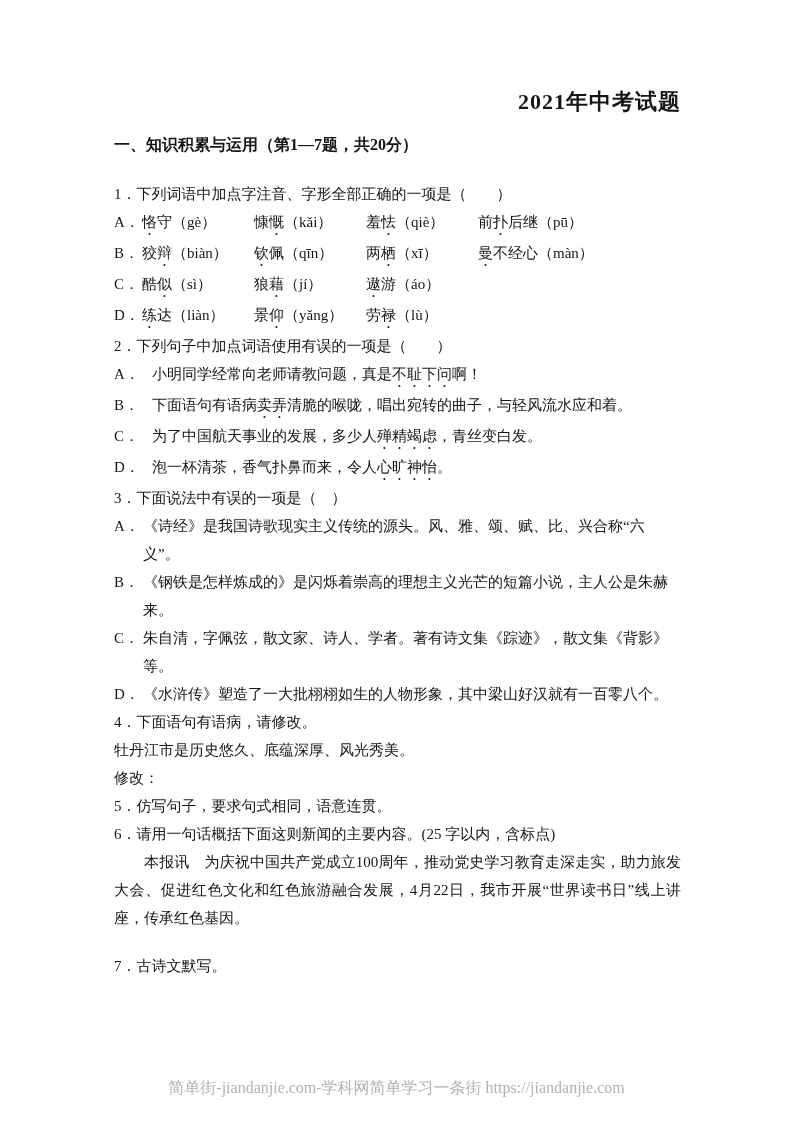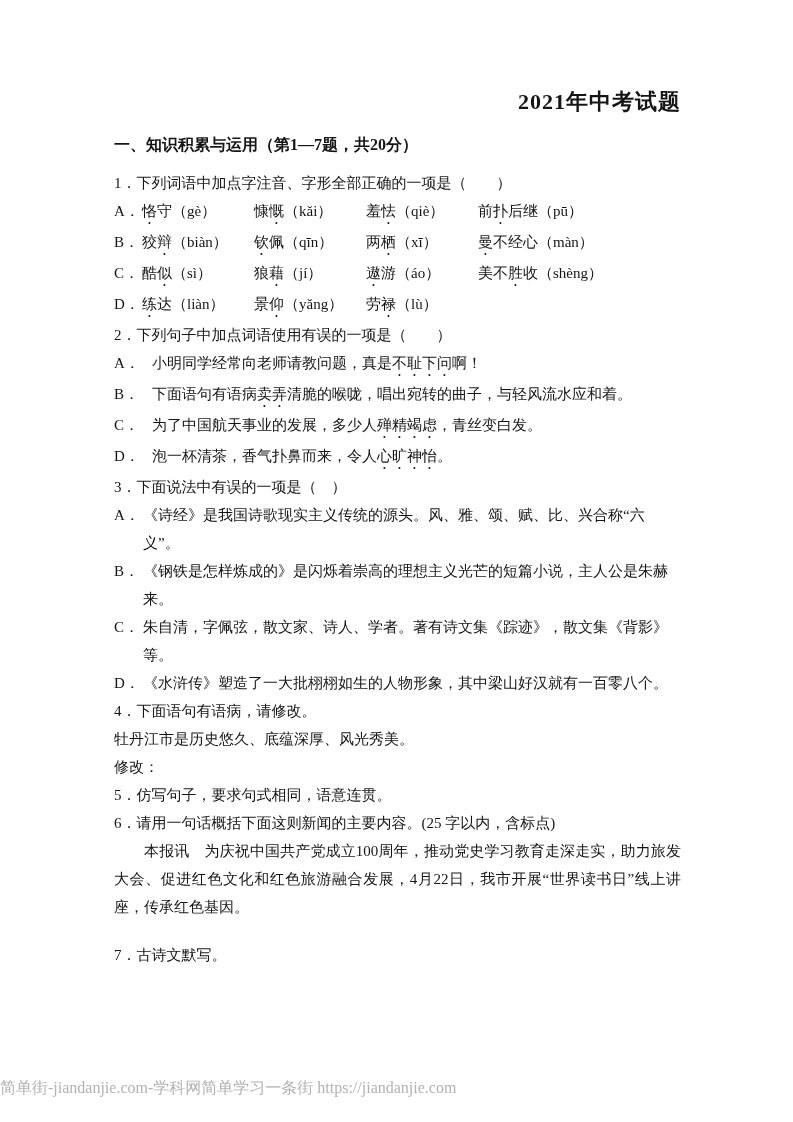--- a/index.html
+++ b/index.html
@@ -8,21 +8,21 @@
     width:793px; height:1122px; position:relative; overflow:hidden;
     font-family:"Liberation Serif","DejaVu Serif",serif;
     color:#151515;
   }
   .page { padding:86px 112px 0 114px; }
   .title {
     font-size:22px; font-weight:bold; text-align:right;
     line-height:32px; margin-bottom:12px; letter-spacing:1px;
   }
   .section {
-    font-size:16px; font-weight:bold; line-height:30px; margin-bottom:9px;
+    font-size:16px; font-weight:bold; line-height:30px; margin-bottom:20px;
   }
   .q p, .optrow { font-size:15px; line-height:28px; }
   .optrow { display:flex; align-items:baseline; }
   .q1row .lab { width:28px; flex:0 0 auto; }
   .q1row .col { width:112px; flex:0 0 auto; white-space:nowrap; }
   .q1row .col.last { width:auto; flex:1 1 auto; }
   .q2row .lab { width:38px; flex:0 0 auto; }
   .q3row .lab { width:29px; flex:0 0 auto; }
   .optrow .txt { flex:1 1 auto; }
   .indent { text-indent:2em; }
@@ -32,21 +32,21 @@
     border-bottom:1px solid #2b2b2b;
   }
   .w90 { width:90px; }
   .q7 { margin-top:20px; }
   .em-dot {
     -webkit-text-emphasis:filled dot; -webkit-text-emphasis-position:under;
     text-emphasis:filled dot; text-emphasis-position:under left;
   }
   .footer {
     position:absolute; left:0; right:0; bottom:24px;
-    font-size:16px; color:#b2b2b2; line-height:20px;
+    text-align:center; font-size:16px; color:#b2b2b2; line-height:20px;
   }
 </style>
 </head>
 <body>
 
 <div class="page">
 
   <div class="title">2021年中考试题</div>
   <div class="section">一、知识积累与运用（第1—7题，共20分）</div>
 
@@ -64,21 +64,20 @@
       <span class="col"><span>狡</span><span class="em-dot">辩</span><span>（biàn）</span></span>
       <span class="col"><span></span><span class="em-dot">钦</span><span>佩（qīn）</span></span>
       <span class="col"><span>两</span><span class="em-dot">栖</span><span>（xī）</span></span>
       <span class="col last"><span></span><span class="em-dot">曼</span><span>不经心（màn）</span></span>
     </div>
     <div class="optrow q1row">
       <span class="lab">C．</span>
       <span class="col"><span>酷</span><span class="em-dot">似</span><span>（sì）</span></span>
       <span class="col"><span>狼</span><span class="em-dot">藉</span><span>（jí）</span></span>
       <span class="col"><span></span><span class="em-dot">遨</span><span>游（áo）</span></span>
-      <span class="col last"><span>美不</span><span class="em-dot">胜</span><span>收（shèng）</span></span>
     </div>
     <div class="optrow q1row">
       <span class="lab">D．</span>
       <span class="col"><span></span><span class="em-dot">练</span><span>达（liàn）</span></span>
       <span class="col"><span>景</span><span class="em-dot">仰</span><span>（yǎng）</span></span>
       <span class="col"><span>劳</span><span class="em-dot">禄</span><span>（lù）</span></span>
     </div>
   </section>
 
   <section class="q">

